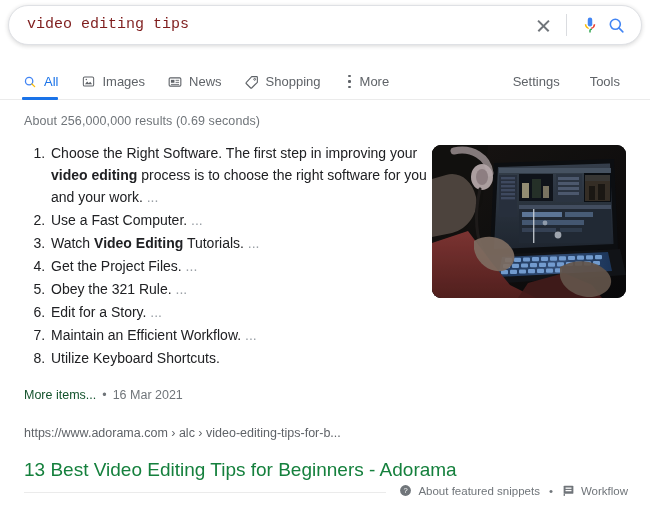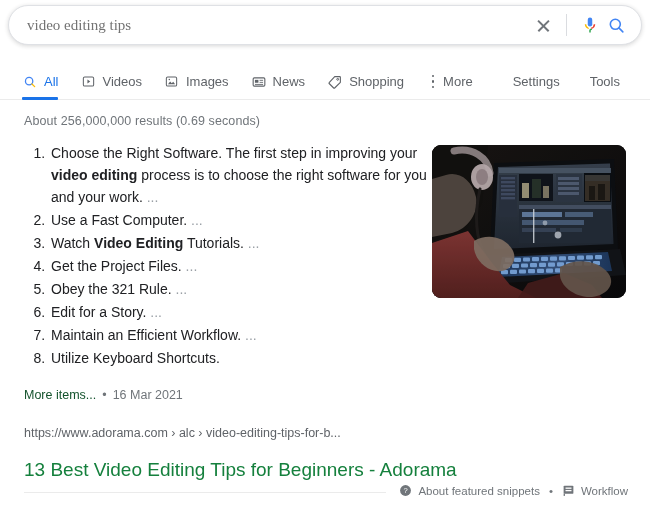--- a/index.html
+++ b/index.html
@@ -33,23 +33,23 @@
     background: #ffffff;
     border: 1px solid #dfe1e5;
     box-shadow: 0 1px 4px rgba(32,33,36,0.18);
     display: flex;
     align-items: center;
   }
   .search-input {
     border: 0;
     outline: none;
     background: transparent;
-    font-family: Liberation Serif, serif;
+    font-family: Liberation Mono, monospace;
     font-size: 15px;
-    color: #737373;
+    color: #7f1d1d;
     margin-left: 18px;
     flex: 1 1 auto;
     height: 24px;
     line-height: 24px;
     padding: 0;
   }
   .sb-actions {
     display: flex;
     align-items: center;
     margin-right: 12px;
@@ -320,29 +320,20 @@
       <span class="t-ico">
         <svg width="14" height="14" viewBox="0 0 24 24">
           <circle cx="10.5" cy="10.5" r="6.3" fill="none" stroke="#4285f4" stroke-width="2.2"></circle>
           <line x1="15.3" y1="15.3" x2="20" y2="20" stroke="#fbbc05" stroke-width="2.2" stroke-linecap="round"></line>
         </svg>
       </span>
       <span>All</span>
       <span class="tab-underline"></span>
     </div>
 
-    <div class="tab">
-      <span class="t-ico">
-        <svg width="13" height="13" viewBox="0 0 24 24">
-          <rect x="2.5" y="3.5" width="19" height="17" rx="2.5" fill="none" stroke="#5f6368" stroke-width="1.9"></rect>
-          <path d="M10 8.3l5.2 3.7L10 15.7z" fill="#5f6368"></path>
-        </svg>
-      </span>
-      <span>Videos</span>
-    </div>
 
     <div class="tab">
       <span class="t-ico">
         <svg width="13" height="13" viewBox="0 0 24 24">
           <rect x="2.5" y="3.5" width="19" height="17" rx="2.5" fill="none" stroke="#5f6368" stroke-width="1.9"></rect>
           <path d="M5.5 17l4-5 3 3.4 2.6-2.9 3.6 4.5z" fill="#5f6368"></path>
           <circle cx="8" cy="8.3" r="1.4" fill="#5f6368"></circle>
         </svg>
       </span>
       <span>Images</span>

